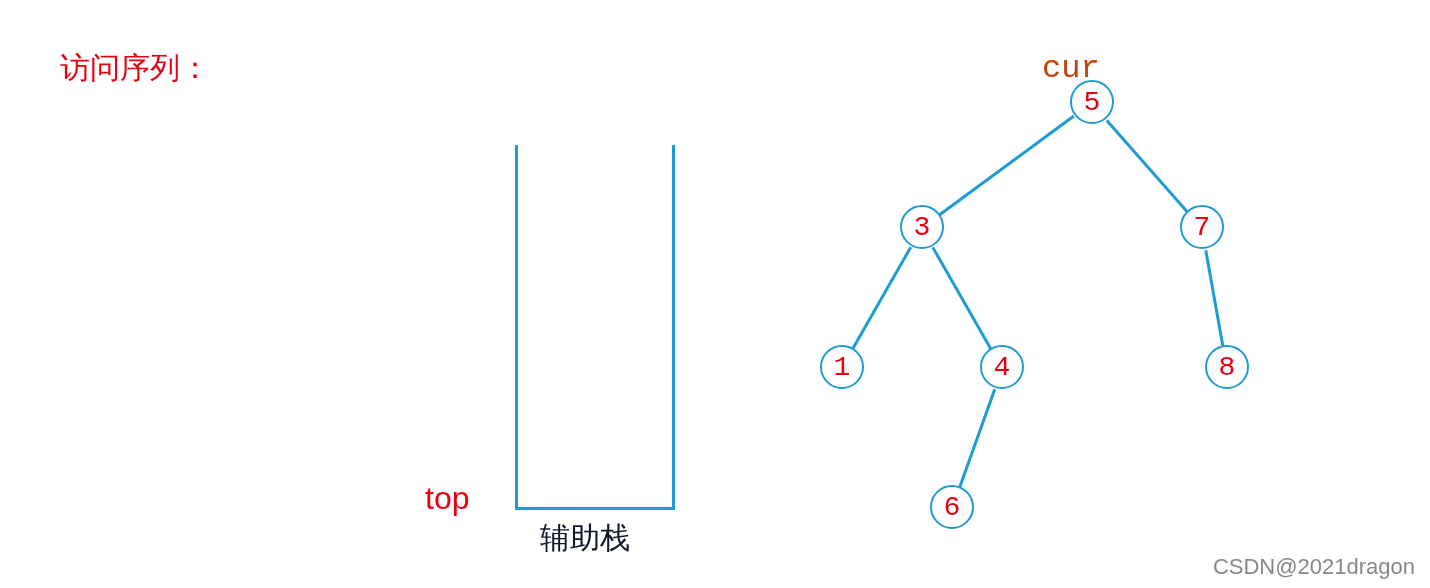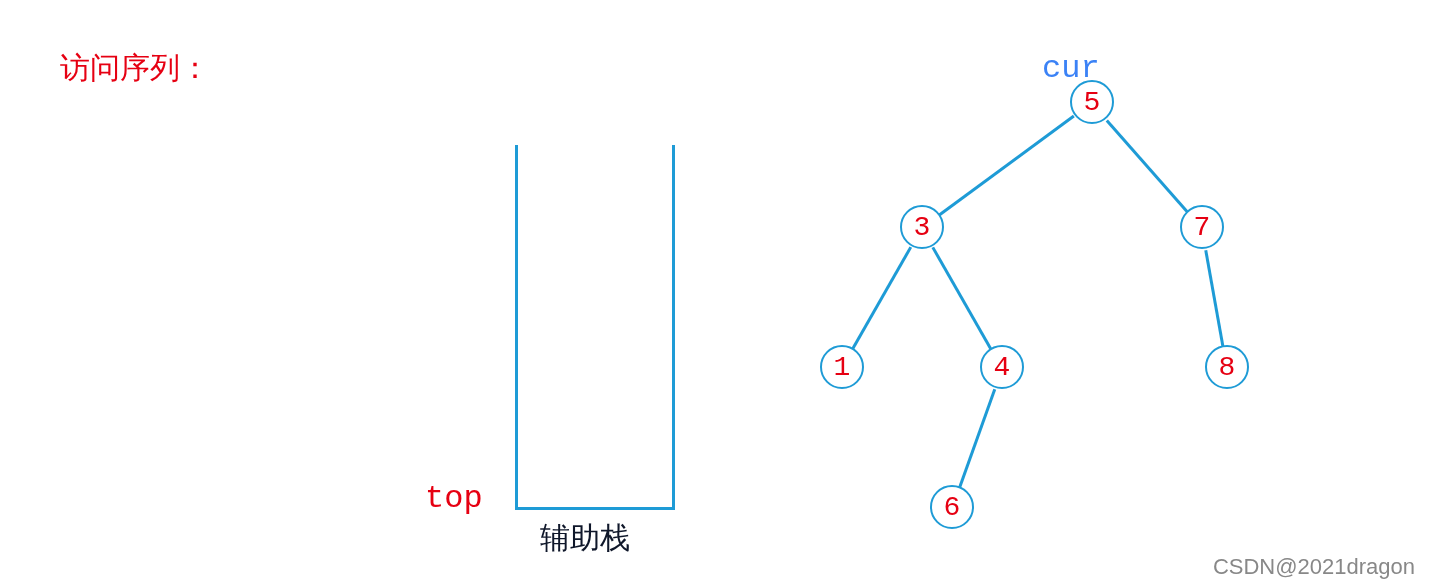--- a/index.html
+++ b/index.html
@@ -58,28 +58,28 @@
       color: #0f172a;
       font-size: 30px;
       font-family: "STKaiti", "KaiTi", serif;
     }
     .top-label {
       position: absolute;
       left: 425px;
       top: 480px;
       color: #e60012;
       font-size: 32px;
-      font-family: Liberation Mono, monospace;
+      font-family: Liberation Sans, sans-serif;
       text-align: center;
     }
     .cur-label {
       position: absolute;
       left: 1042px;
       top: 50px;
-      color: #3b82f6;
+      color: #c2410c;
       font-size: 32px;
       font-family: "Courier New", monospace;
     }
     .tree {
       position: absolute;
       left: 780px;
       top: 80px;
       width: 500px;
       height: 470px;
     }

